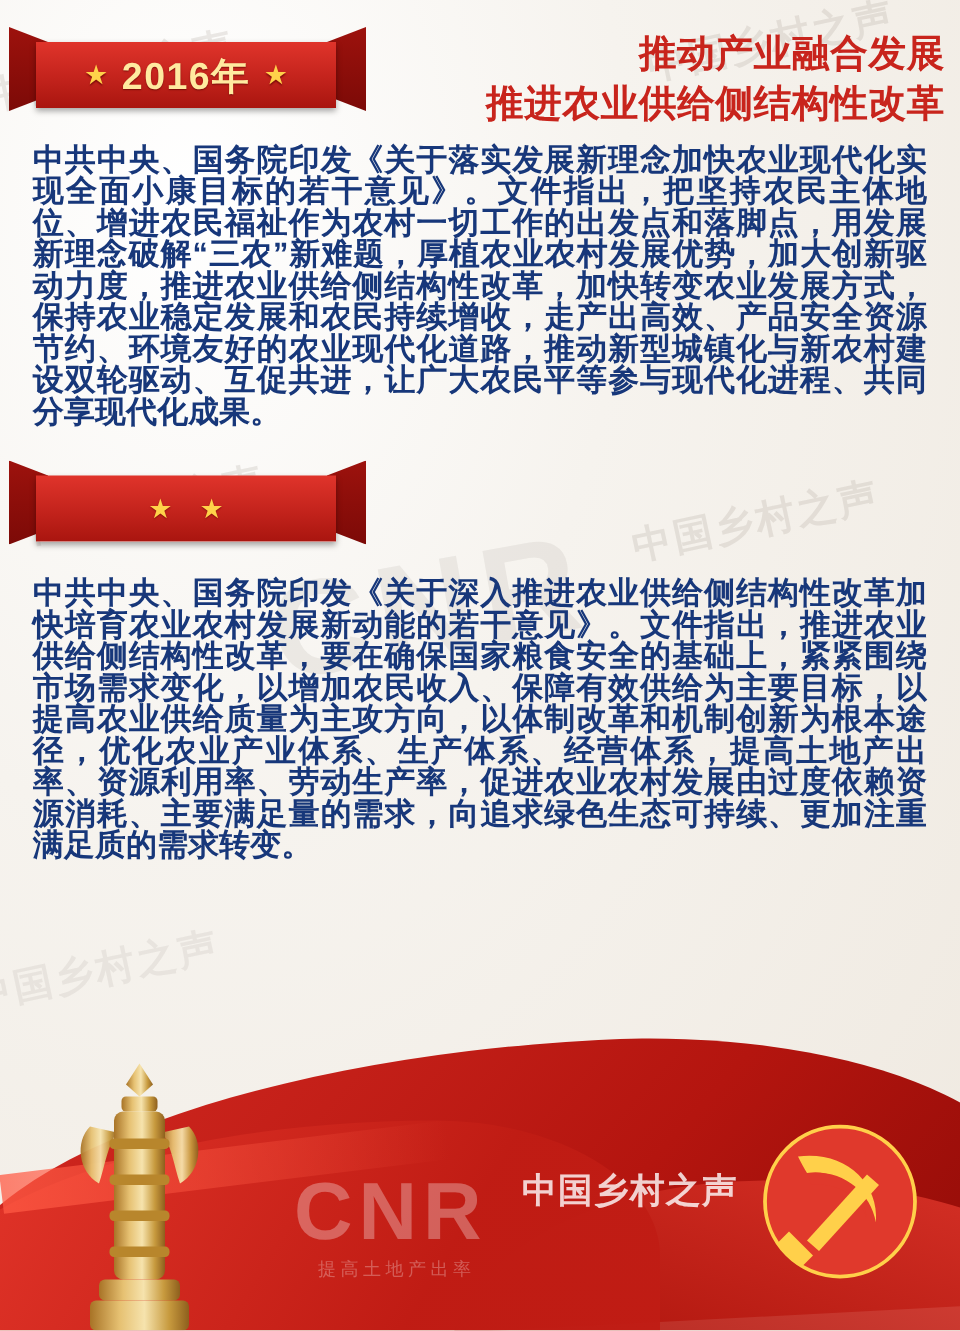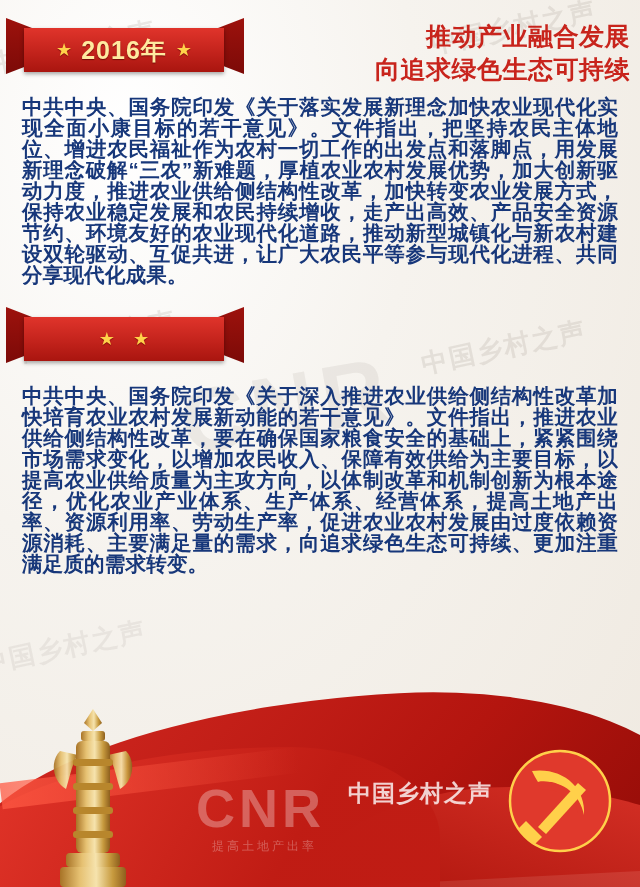--- a/index.html
+++ b/index.html
@@ -251,21 +251,21 @@
     <div class="banner-row">
       <div class="tail-left"></div>
       <div class="tail-right"></div>
       <div class="ribbon">
         <span class="star">★</span>
         <span class="year">2016年</span>
         <span class="star">★</span>
       </div>
       <div class="headline">
         <div>推动产业融合发展</div>
-        <div>向追求绿色生态可持续</div>
+        <div>推进农业供给侧结构性改革</div>
       </div>
     </div>
     <p class="body-text">中共中央、国务院印发《关于落实发展新理念加快农业现代化实现全面小康目标的若干意见》。文件指出，把坚持农民主体地位、增进农民福祉作为农村一切工作的出发点和落脚点，用发展新理念破解“三农”新难题，厚植农业农村发展优势，加大创新驱动力度，推进农业供给侧结构性改革，加快转变农业发展方式，保持农业稳定发展和农民持续增收，走产出高效、产品安全资源节约、环境友好的农业现代化道路，推动新型城镇化与新农村建设双轮驱动、互促共进，让广大农民平等参与现代化进程、共同分享现代化成果。</p>
   </div>
 
   <div class="section" style="margin-top:18px;">
     <div class="banner-row">
       <div class="tail-left"></div>
       <div class="tail-right"></div>
       <div class="ribbon">

